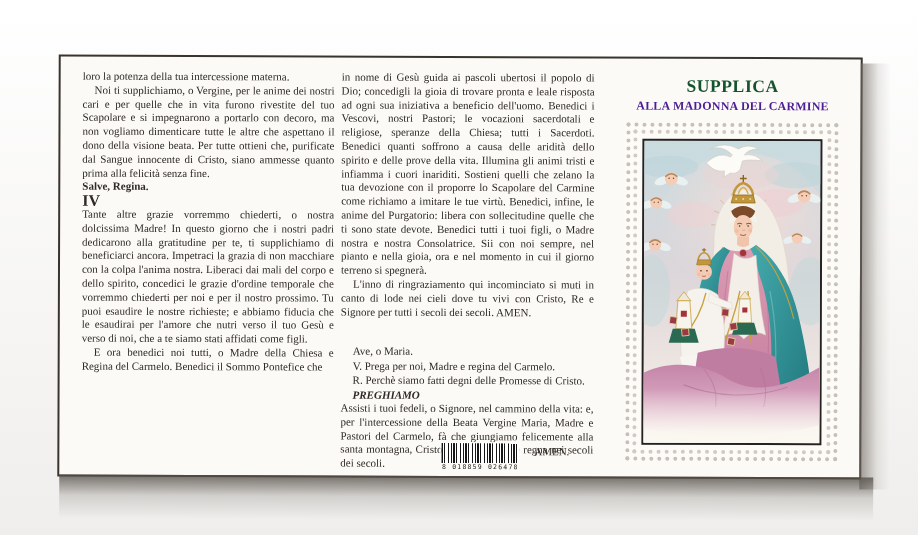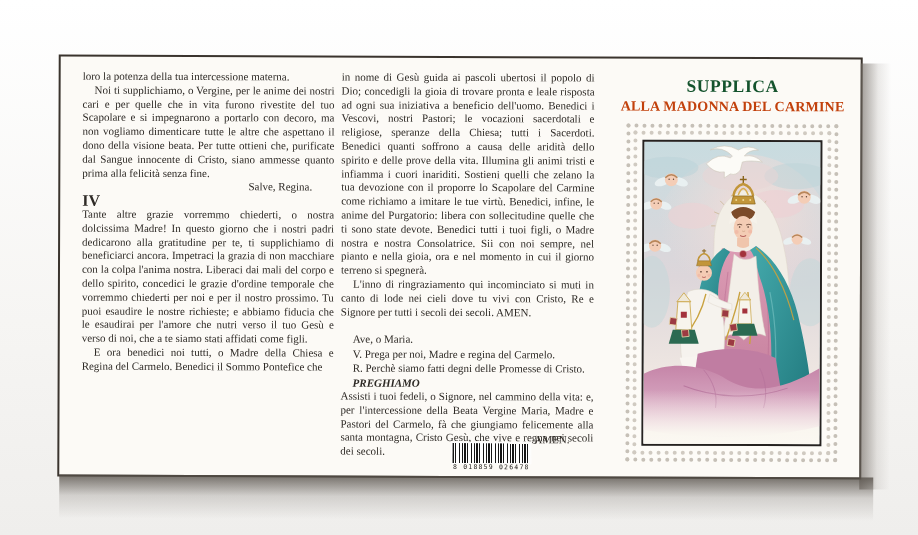--- a/index.html
+++ b/index.html
@@ -27,44 +27,44 @@
     z-index:-1;
   }
 
   
   .col{position:absolute;top:13px;font-size:11px;line-height:13.8px;
        color:#2e2a26;text-align:justify;}
   .col-left{left:22px;width:252px;}
   .col-mid{left:281px;width:253px;}
   .col p{margin:0;}
   p.ind{text-indent:12px;}
-  .salve{font-weight:normal;text-align:right;padding-right:22px;}
+  .salve{font-weight:bold;padding-right:22px;}
   .sec{font-weight:bold;font-size:16px;margin:13px 0 1px 0;text-align:left;}
-  .versicles{margin-top:13px;}
+  .versicles{margin-top:25px;}
   .versicles p{text-align:left;margin-left:12px;line-height:14.4px;}
   .preghiamo{font-style:italic;font-weight:bold;}
   .prayer{position:relative;}
   .amen{position:absolute;right:24px;bottom:12px;}
 
   
-  .barcode{position:absolute;left:390px;top:384px;width:84px;text-align:center;}
+  .barcode{position:absolute;left:379px;top:384px;width:84px;text-align:center;}
   .bars{height:20px;margin:0 2px;
     background:repeating-linear-gradient(90deg,
       #151515 0 1.5px,#ffffff 1.5px 3px,
       #151515 3px 4px,#ffffff 4px 6.5px,
       #151515 6.5px 8px,#ffffff 8px 9.5px,
       #151515 9.5px 10.5px,#ffffff 10.5px 12px);
     border:1px solid #fdfdfd;}
   .digits{font-family:"DejaVu Sans Mono",monospace;font-size:6.5px;line-height:7px;
     letter-spacing:1.2px;color:#201e1c;white-space:nowrap;}
 
   
   .right-panel{position:absolute;left:542px;top:12px;width:260px;text-align:center;}
   .title1{color:#14532d;font-weight:bold;font-size:17.5px;letter-spacing:.6px;margin:5px 0 2px 0;}
-  .title2{color:#c2410c;font-weight:bold;font-size:14px;letter-spacing:.2px;margin:0 0 9px 0;}
+  .title2{color:#4c1d95;font-weight:bold;font-size:12px;letter-spacing:.2px;margin:0 0 9px 0;}
   .lace{display:inline-block;border:4px dotted #c6c0b7;padding:3px;background:#fdfbf7;}
   .lace-inner{border:4px dotted #d0cac1;padding:5px;}
   .pic{display:block;width:176px;height:302px;border:2px solid #262220;background:#dfe7e8;}
 </style>
 </head>
 <body>
 
 <div class="canvas">
   <div class="sheet">
 

